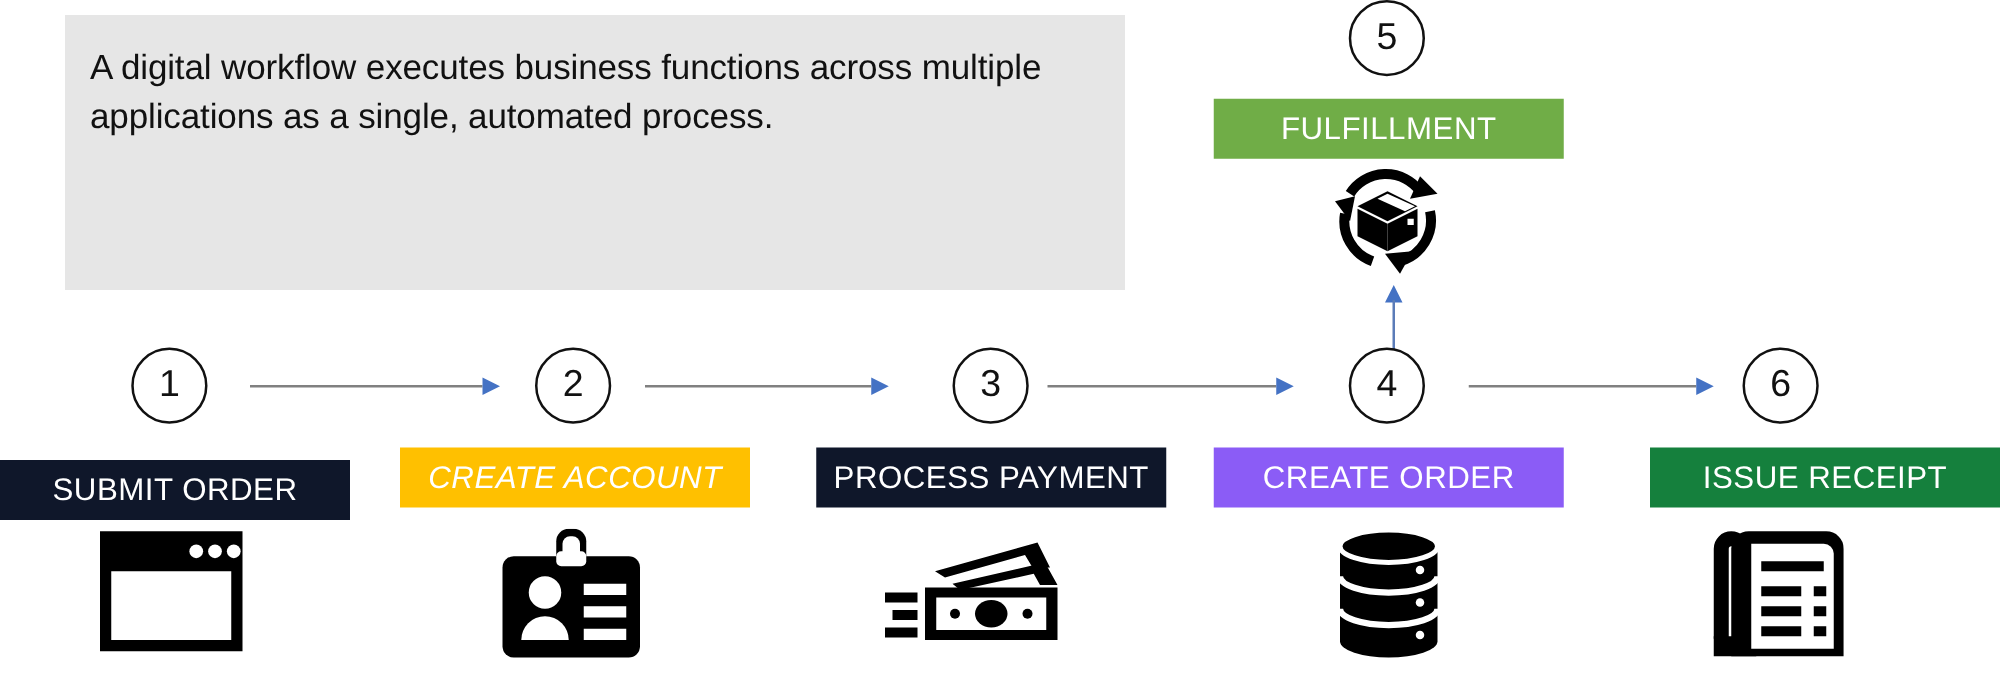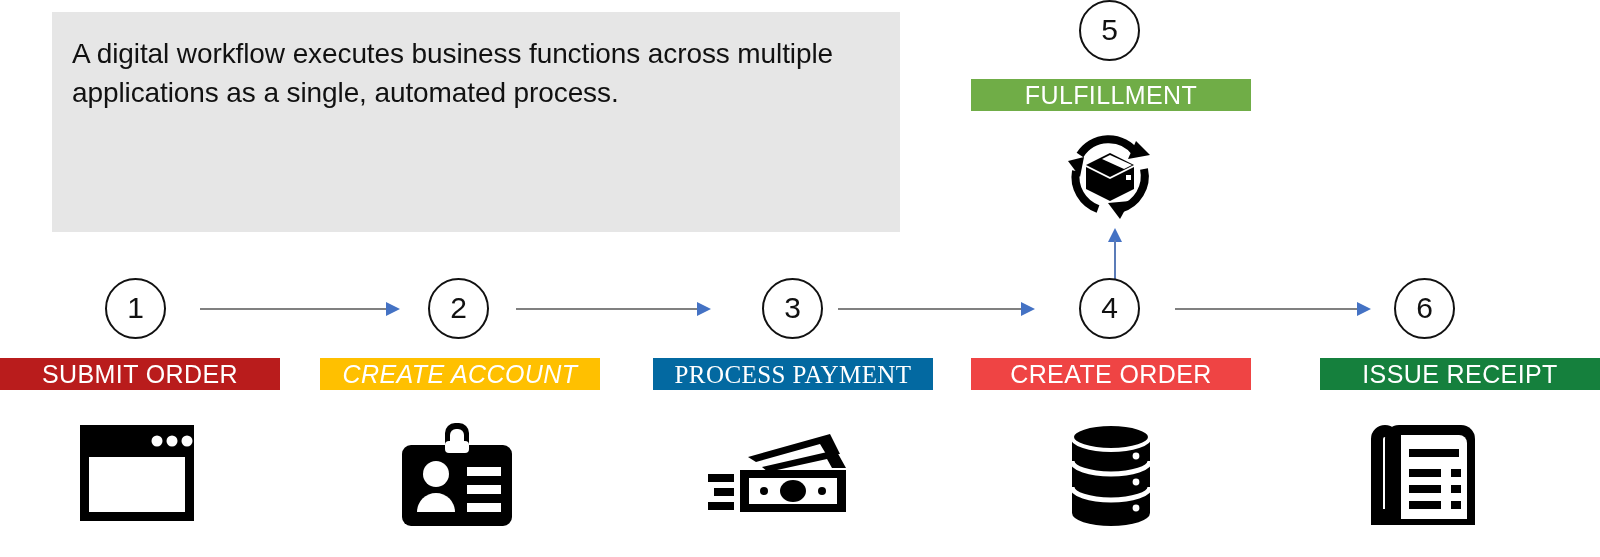--- a/index.html
+++ b/index.html
@@ -52,21 +52,21 @@
     font-size: 30px;
     color: #111111;
     line-height: 1;
     position: relative;
     top: -1px;
   }
 
   
   .step-bar {
     position: absolute;
-    height: 32px;
+    height: 48px;
     display: flex;
     align-items: center;
     justify-content: center;
     box-sizing: border-box;
   }
   .step-bar span {
     font-size: 25px;
     color: #ffffff;
     letter-spacing: 0.4px;
     white-space: nowrap;
@@ -180,21 +180,21 @@
   <div class="head" style="left:183px;"></div>
 </div>
 <div class="h-arrow" style="left:1175px; top:299px; width:196px;">
   <div class="shaft" style="width:182px;"></div>
   <div class="head" style="left:182px;"></div>
 </div>
 
 <div class="step-circle" style="left:105px; top:278px;">
   <span>1</span>
 </div>
-<div class="step-bar" style="left:0px; top:358px; width:280px; background:#b91c1c;">
+<div class="step-bar" style="left:0px; top:368px; width:280px; background:#0f172a;">
   <span>SUBMIT ORDER</span>
 </div>
 <div class="app-icon" style="left:78px; top:423px; width:118px; height:100px;">
   <svg viewBox="0 0 118 100" width="118" height="100" aria-hidden="true">
     <rect x="2" y="2" width="114" height="96" fill="#000000"></rect>
     <rect x="11" y="34" width="96" height="55" fill="#ffffff"></rect>
     <circle cx="79" cy="18" r="5.5" fill="#ffffff"></circle>
     <circle cx="94" cy="18" r="5.5" fill="#ffffff"></circle>
     <circle cx="109" cy="18" r="5.5" fill="#ffffff"></circle>
   </svg>
@@ -216,42 +216,42 @@
     <path d="M16 89 a19 19 0 0 1 38 0 z" fill="#ffffff"></path>
     <rect x="66" y="44" width="34" height="9" fill="#ffffff"></rect>
     <rect x="66" y="62" width="34" height="9" fill="#ffffff"></rect>
     <rect x="66" y="80" width="34" height="9" fill="#ffffff"></rect>
   </svg>
 </div>
 
 <div class="step-circle" style="left:762px; top:278px;">
   <span>3</span>
 </div>
-<div class="step-bar" style="left:653px; top:358px; width:280px; background:#0369a1;font-family:Liberation Serif, serif;">
+<div class="step-bar" style="left:653px; top:358px; width:280px; background:#0f172a;">
   <span>PROCESS PAYMENT</span>
 </div>
 <div class="app-icon" style="left:700px; top:432px; width:150px; height:85px;">
   <svg viewBox="0 0 150 85" width="150" height="85" aria-hidden="true">
     <polygon points="48,25 130,2 140,22 126,22 120,12 56,30" fill="#000000"></polygon>
     <polygon points="62,35 136,18 146,36 132,36 127,27 68,40" fill="#000000"></polygon>
     <rect x="40" y="38" width="106" height="42" fill="#000000"></rect>
     <rect x="49" y="46" width="88" height="26" fill="#ffffff"></rect>
     <ellipse cx="93" cy="59" rx="13" ry="11" fill="#000000"></ellipse>
     <circle cx="64" cy="59" r="4" fill="#000000"></circle>
     <circle cx="122" cy="59" r="4" fill="#000000"></circle>
     <rect x="8" y="42" width="26" height="8" fill="#000000"></rect>
     <rect x="14" y="56" width="20" height="8" fill="#000000"></rect>
     <rect x="8" y="70" width="26" height="8" fill="#000000"></rect>
   </svg>
 </div>
 
 <div class="step-circle" style="left:1079px; top:278px;">
   <span>4</span>
 </div>
-<div class="step-bar" style="left:971px; top:358px; width:280px; background:#ef4444;">
+<div class="step-bar" style="left:971px; top:358px; width:280px; background:#8b5cf6;">
   <span>CREATE ORDER</span>
 </div>
 <div class="app-icon" style="left:1068px; top:423px; width:86px; height:104px;">
   <svg viewBox="0 0 86 104" width="86" height="104" aria-hidden="true">
     <path d="M4 14 v76 a39 13 0 0 0 78 0 v-76 z" fill="#000000"></path>
     <ellipse cx="43" cy="14" rx="39" ry="13" fill="#000000"></ellipse>
     <ellipse cx="43" cy="14" rx="35" ry="10" fill="#000000"></ellipse>
     <path d="M4 38 a39 13 0 0 0 78 0" fill="none" stroke="#ffffff" stroke-width="5"></path>
     <path d="M4 64 a39 13 0 0 0 78 0" fill="none" stroke="#ffffff" stroke-width="5"></path>
     <ellipse cx="43" cy="14" rx="39" ry="13" fill="none" stroke="#ffffff" stroke-width="4"></ellipse>

